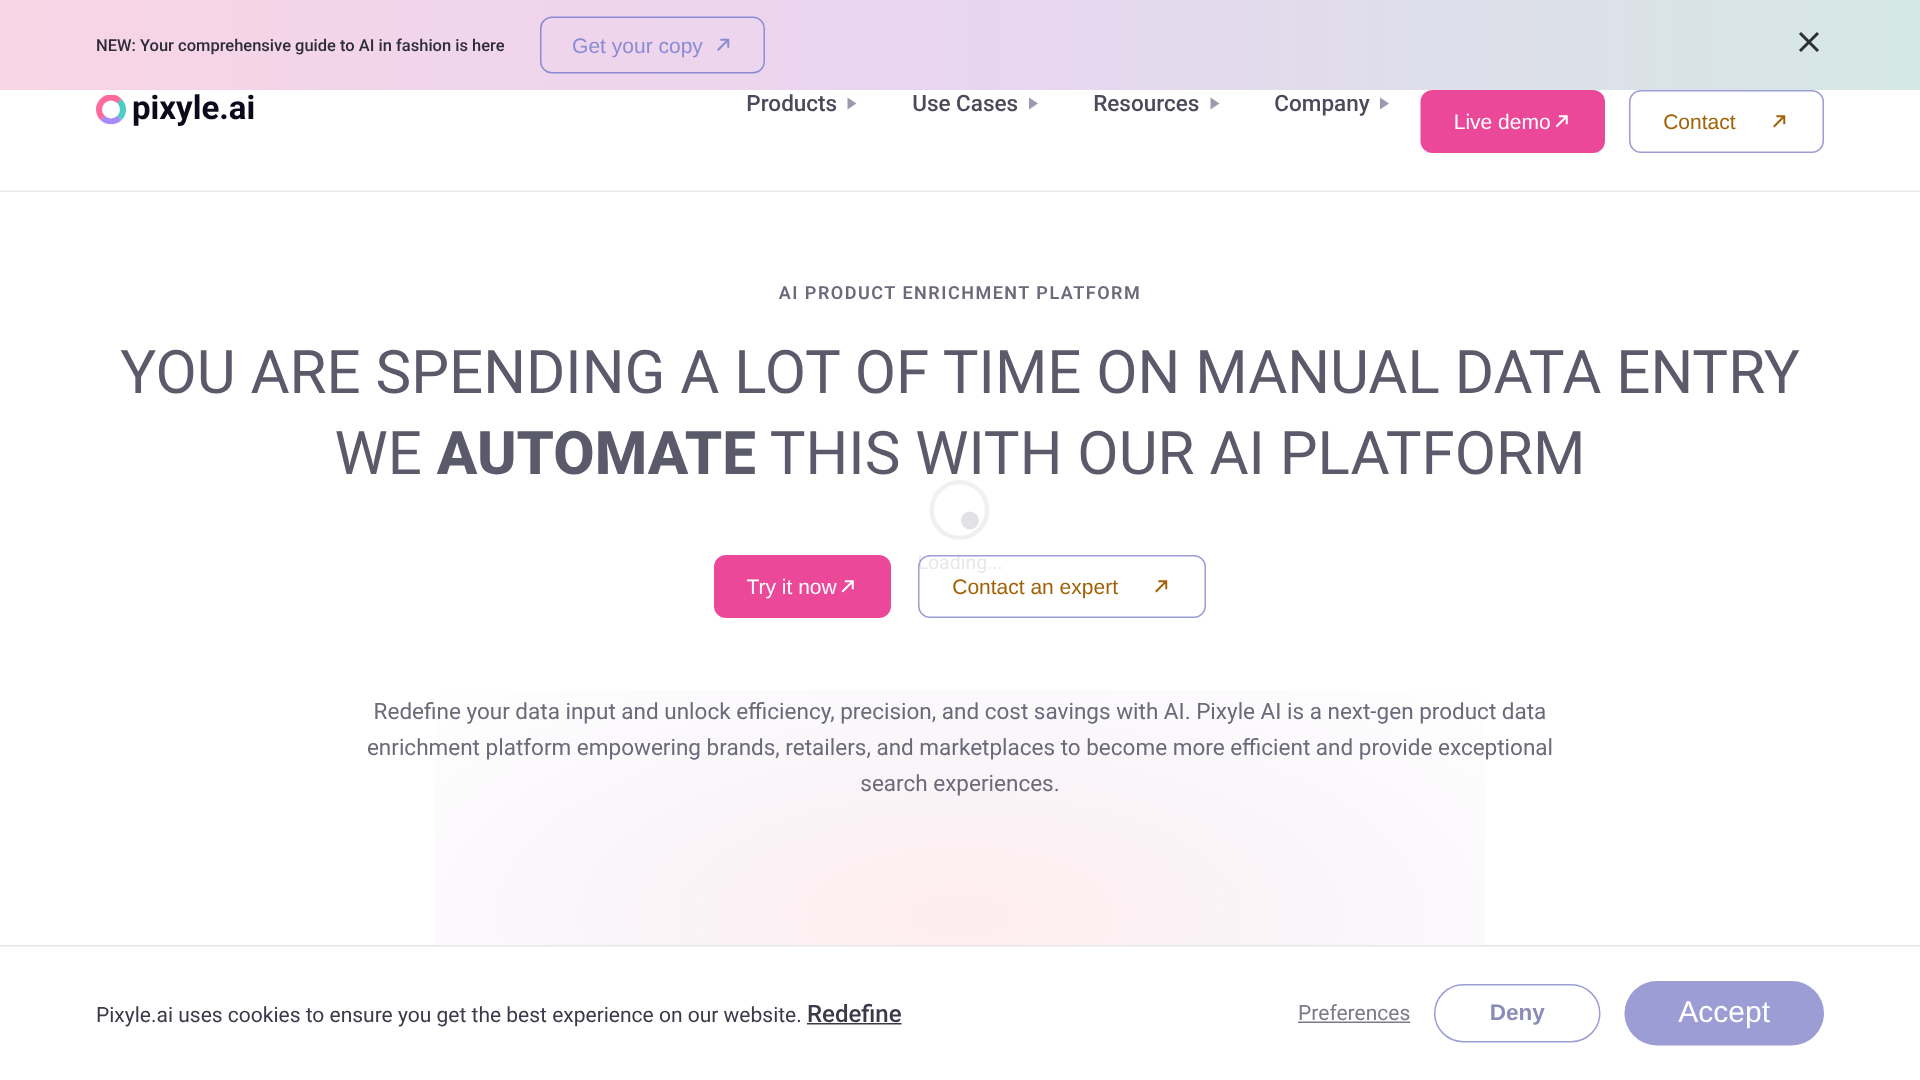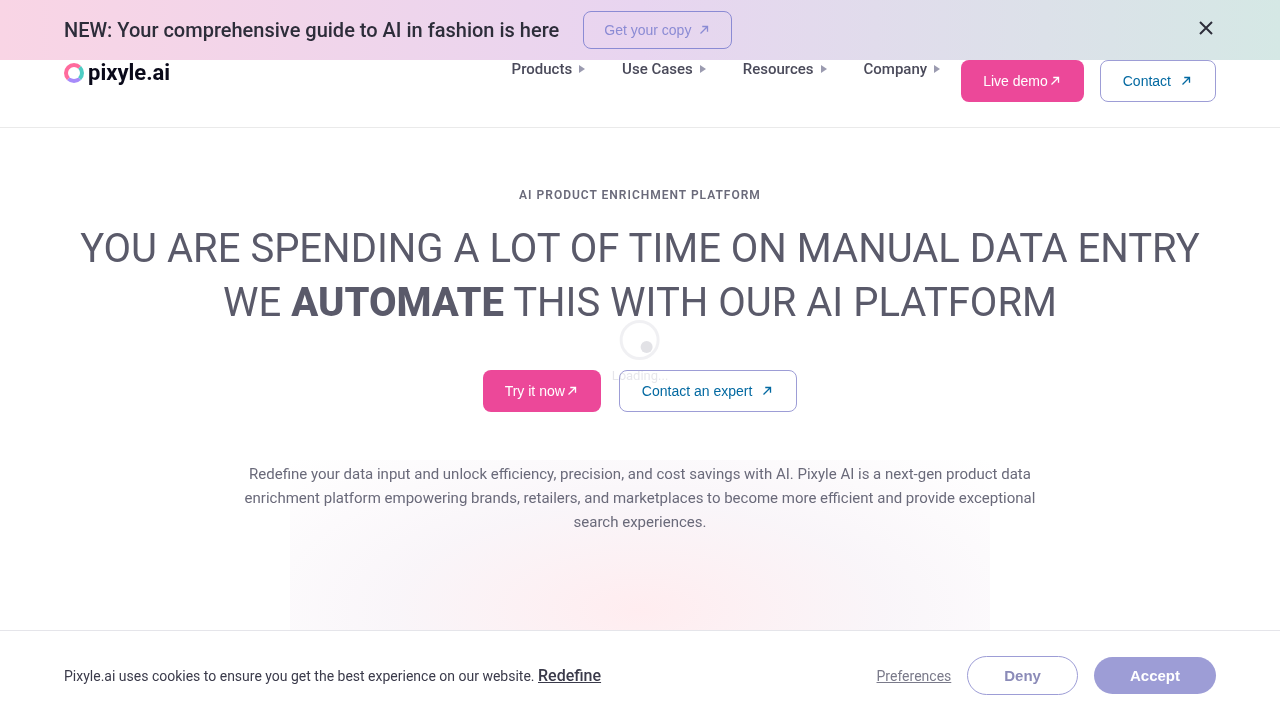--- a/index.html
+++ b/index.html
@@ -16,21 +16,21 @@
     .announcement-banner {
       background: linear-gradient(90deg, #f9d5e5 0%, #e8d5f0 50%, #d5e8e5 100%);
       height: 60px;
       display: flex;
       align-items: center;
       padding: 0 64px;
       position: relative;
     }
     .announcement-text {
       color: #2d2d3a;
-      font-size: 20px;
+      font-size: 11px;
       font-weight: 500;
     }
     .get-copy-btn {
       margin-left: 24px;
       padding: 10px 20px;
       border: 1.5px solid #8b8bd4;
       border-radius: 8px;
       background: transparent;
       color: #8b8bd4;
       font-size: 14px;
@@ -110,29 +110,29 @@
       border-radius: 8px;
       font-size: 14px;
       font-weight: 500;
       display: inline-flex;
       align-items: center;
       gap: 0;
       cursor: pointer;
     }
     .btn-outline {
       background: transparent;
-      color: #0369a1;
+      color: #a16207;
       border: 1.5px solid #9d9dd6;
       padding: 12px 22px;
       border-radius: 8px;
       font-size: 14px;
       font-weight: 500;
       display: inline-flex;
       align-items: center;
-      gap: 8px;
+      gap: 22px;
       cursor: pointer;
     }
 
     
     .hero {
       text-align: center;
       padding: 60px 33px 0;
     }
     .hero-eyebrow {
       color: #6a6a7a;
@@ -253,22 +253,22 @@
       font-size: 15px;
       font-weight: 600;
       cursor: pointer;
     }
     .cookie-btn-solid {
       border: none;
       background: #9d9dd6;
       color: #fff;
       padding: 10px 36px;
       border-radius: 24px;
-      font-size: 15px;
-      font-weight: 700;
+      font-size: 20px;
+      font-weight: 400;
       cursor: pointer;
     }
 
     .arrow-icon {
       display: inline-block;
       width: 14px;
       height: 14px;
     }
   </style>
 </head>

